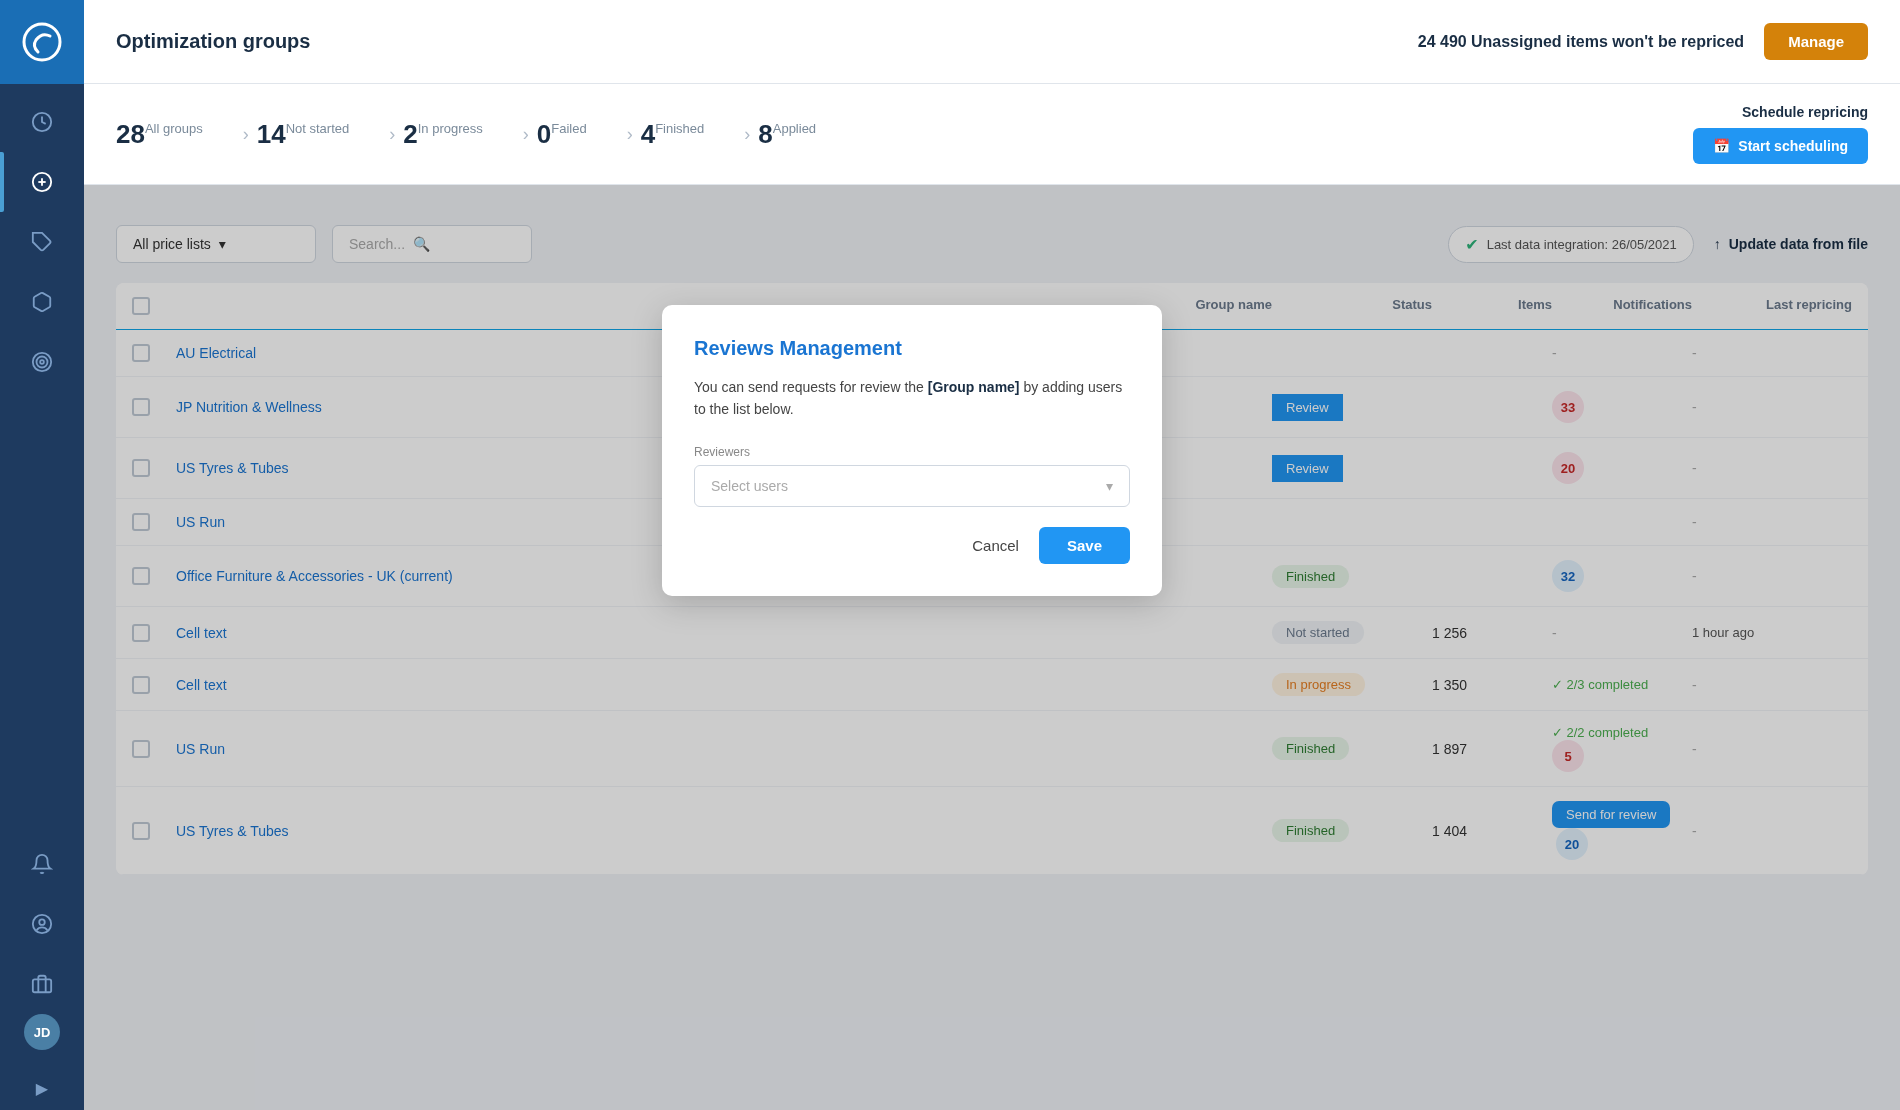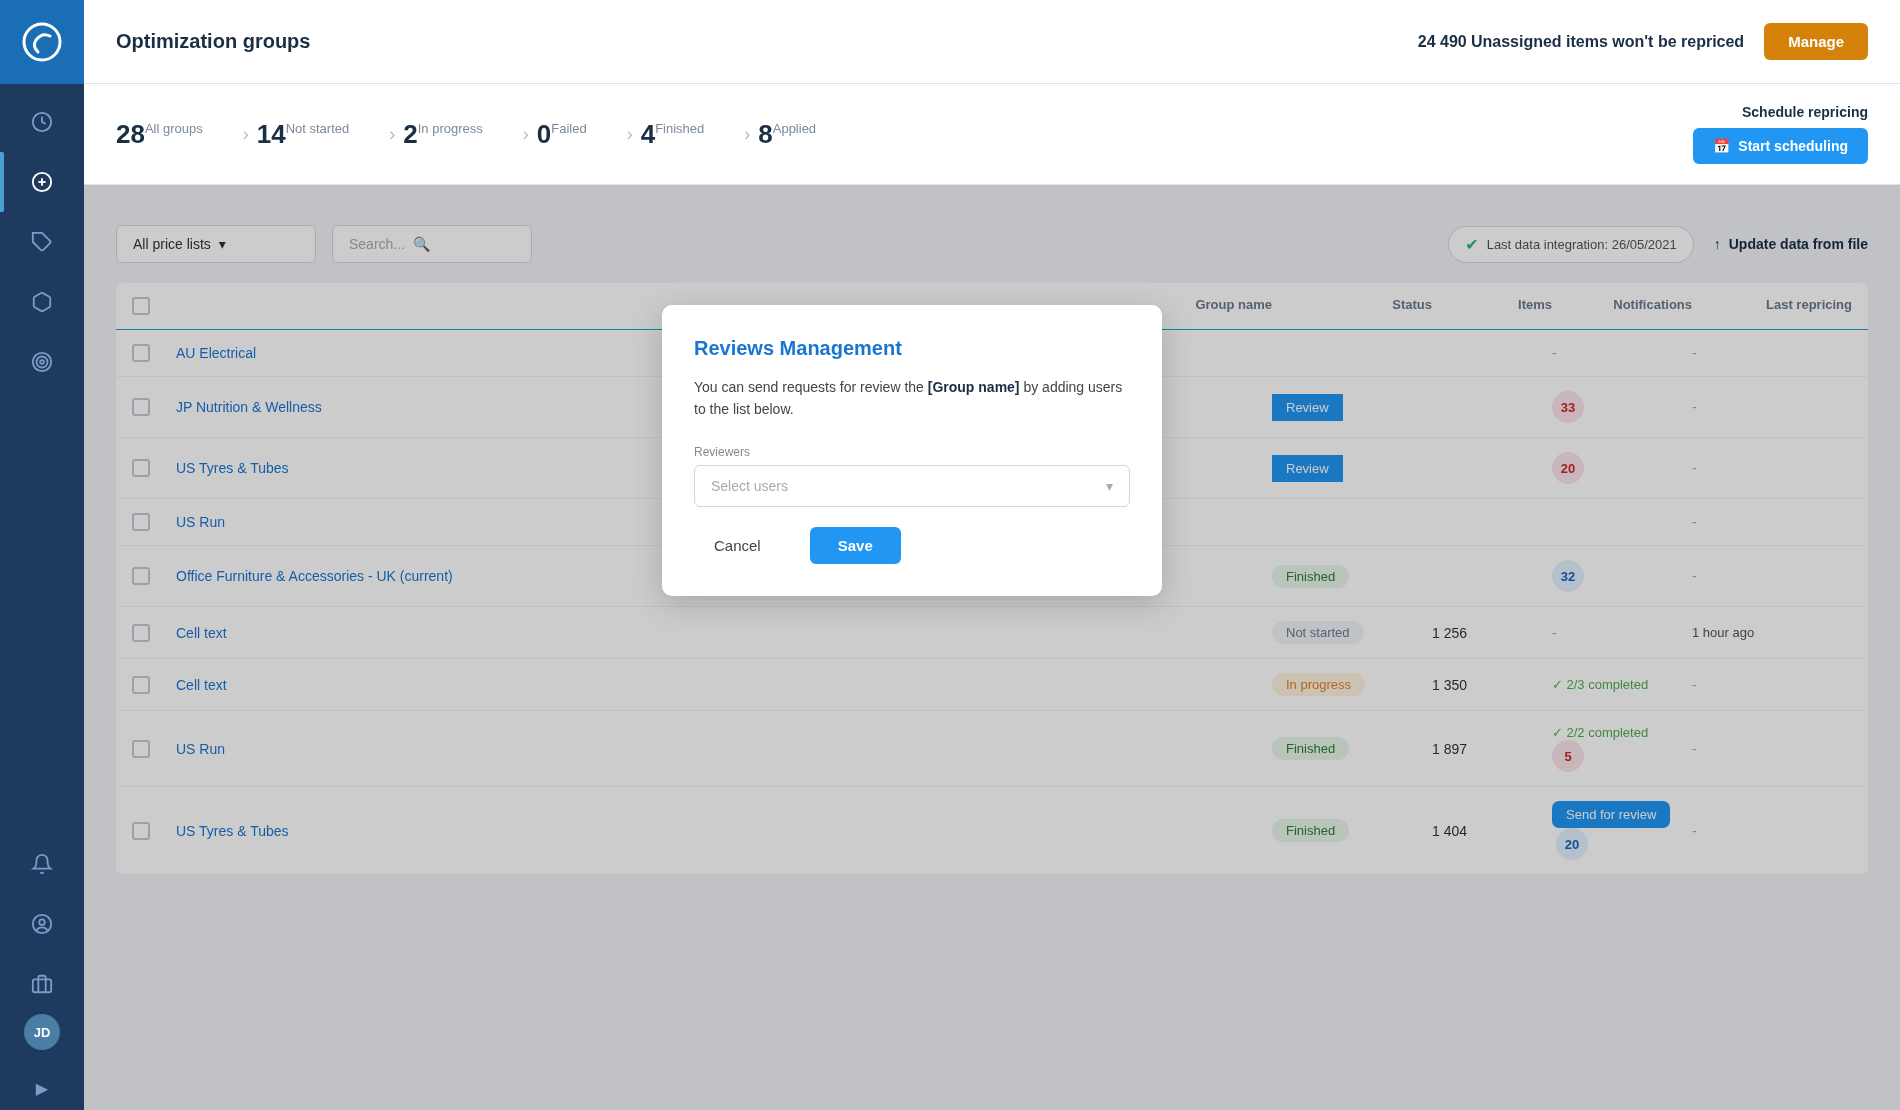--- a/index.html
+++ b/index.html
@@ -76,21 +76,21 @@
     
     .modal-overlay { position: absolute; top: 0; left: 0; right: 0; bottom: 0; background: rgba(0,0,0,0.2); z-index: 100; display: flex; align-items: flex-start; justify-content: center; padding-top: 40px; }
     .modal { background: #fff; border-radius: 10px; padding: 32px; width: 500px; box-shadow: 0 8px 32px rgba(0,0,0,0.18); position: relative; top: 80px; left: -80px; }
     .modal-title { font-size: 20px; font-weight: 700; color: #1a75d2; margin-bottom: 16px; }
     .modal-desc { font-size: 14px; color: #444; margin-bottom: 24px; line-height: 1.6; }
     .modal-desc strong { color: #1a2e44; }
     .reviewers-label { font-size: 12px; color: #888; margin-bottom: 6px; }
     .select-users { border: 1px solid #d0d7e0; border-radius: 6px; padding: 12px 16px; font-size: 14px; color: #aaa; display: flex; align-items: center; justify-content: space-between; cursor: pointer; margin-bottom: 20px; background: #fff; }
     .email-checkbox { display: flex; align-items: center; gap: 10px; font-size: 14px; color: #444; margin-bottom: 24px; padding: 12px 16px; background: #f8fafc; border-radius: 6px; }
     .email-checkbox input { width: 16px; height: 16px; cursor: pointer; }
-    .modal-actions { display: flex; align-items: center; gap: 29px; }
+    .modal-actions { display: flex; align-items: center; justify-content: flex-end; gap: 0; }
     .cancel-btn { background: transparent; border: none; color: #444; font-size: 15px; cursor: pointer; padding: 10px 20px; }
     .save-btn { background: #2196f3; color: #fff; border: none; border-radius: 6px; padding: 10px 28px; font-size: 15px; font-weight: 600; cursor: pointer; }
   </style>
 </head>
 <body>
 
 <div class="app-wrapper">
 
   <div class="sidebar">
     <div class="sidebar-logo">

